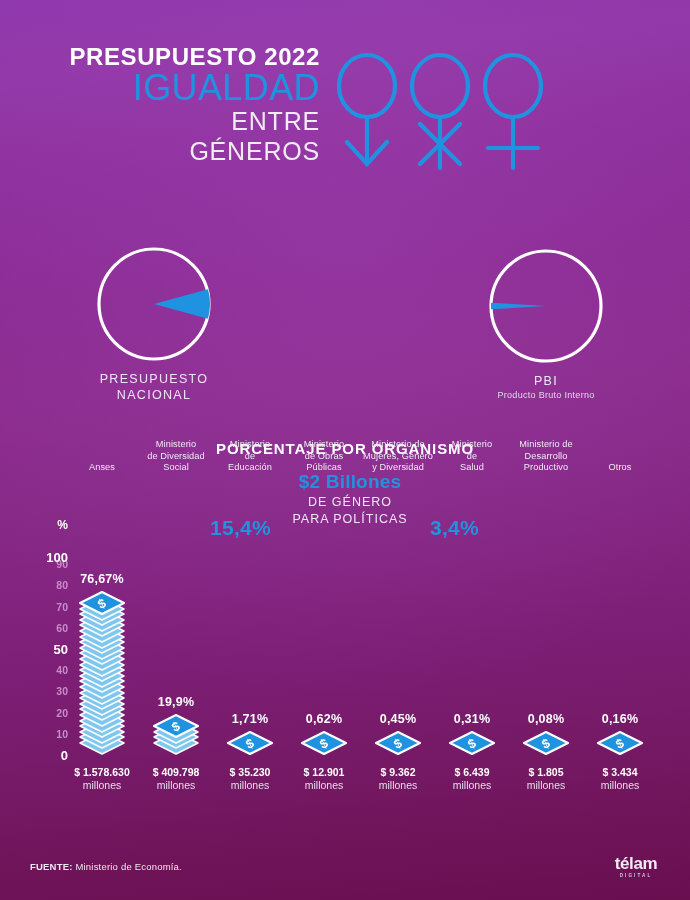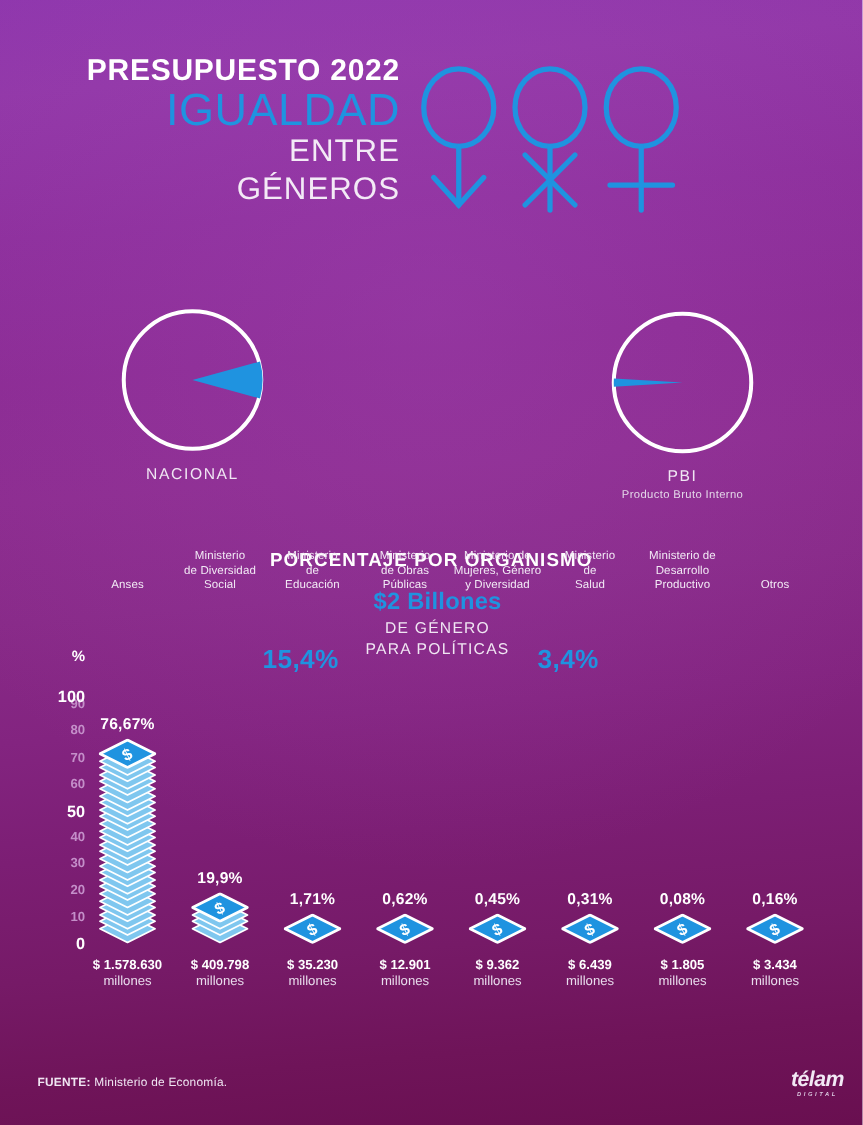--- a/index.html
+++ b/index.html
@@ -107,21 +107,21 @@
   }
   .amount .u { display:block; font-weight:300; color:#e8dbec; font-size:10.5px; }
 
   
   .footer { position:absolute; left:0; top:855px; width:690px; height:45px; }
   .source {
     position:absolute; left:30px; top:6px;
     font-size:9.5px; font-weight:300; color:#f0e6f3; letter-spacing:.2px;
   }
   .source b { font-weight:bold; }
-  .logo { position:absolute; right:4px; top:0px; width:64px; height:28px;font-style:italic; }
+  .logo { position:absolute; right:22px; top:0px; width:64px; height:28px; }
   .logo-word {
     font-size:17px; font-weight:bold; color:#f2e9f5; letter-spacing:-.4px;
     line-height:17px; text-align:center;
   }
   .logo-sub {
     font-size:4.6px; letter-spacing:2.1px; color:#d9c6de; text-align:center;
     line-height:7px; font-weight:bold;
   }
 </style>
 </head>
@@ -164,20 +164,21 @@
 
 <div class="pies">
 
   <div class="pie-wrap left">
     <svg width="118" height="118" viewBox="0 0 118 118" aria-hidden="true">
       <circle cx="59" cy="59" r="55" fill="none" stroke="#ffffff" stroke-width="3.2"></circle>
 
       <path d="M 59 59 L 113.0 44.2 A 55 55 0 0 1 113.0 73.8 Z" fill="#1f93e0"></path>
     </svg>
     <div class="pie-caption" style="top:126px;">
+      <div class="cap-main">PRESUPUESTO</div>
       <div class="cap-main">NACIONAL</div>
     </div>
   </div>
   <div class="pie-pct pct-left">15,4%</div>
 
   <div class="center-note">
     <div class="cn-1">$2 Billones</div>
     <div class="cn-2">DE GÉNERO</div>
     <div class="cn-2">PARA POLÍTICAS</div>
   </div>

